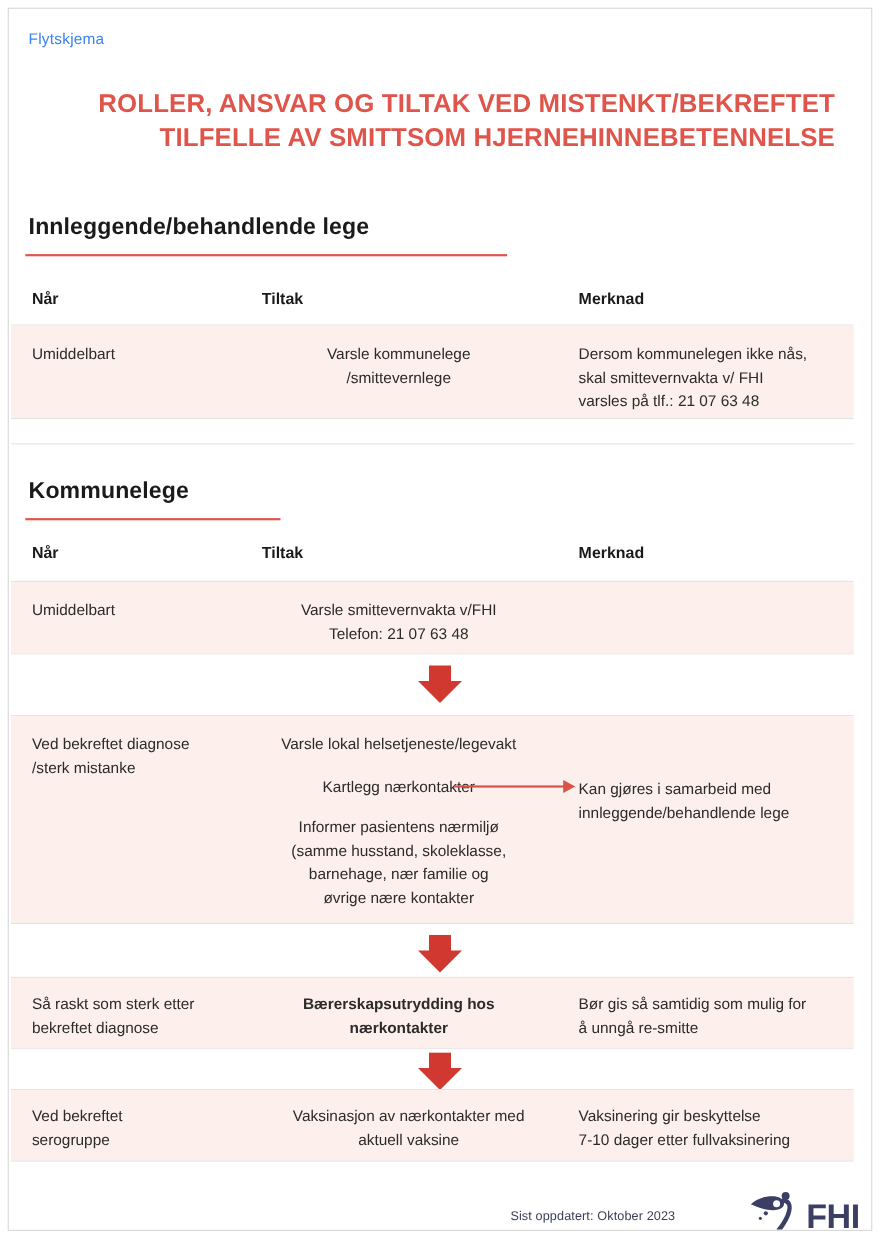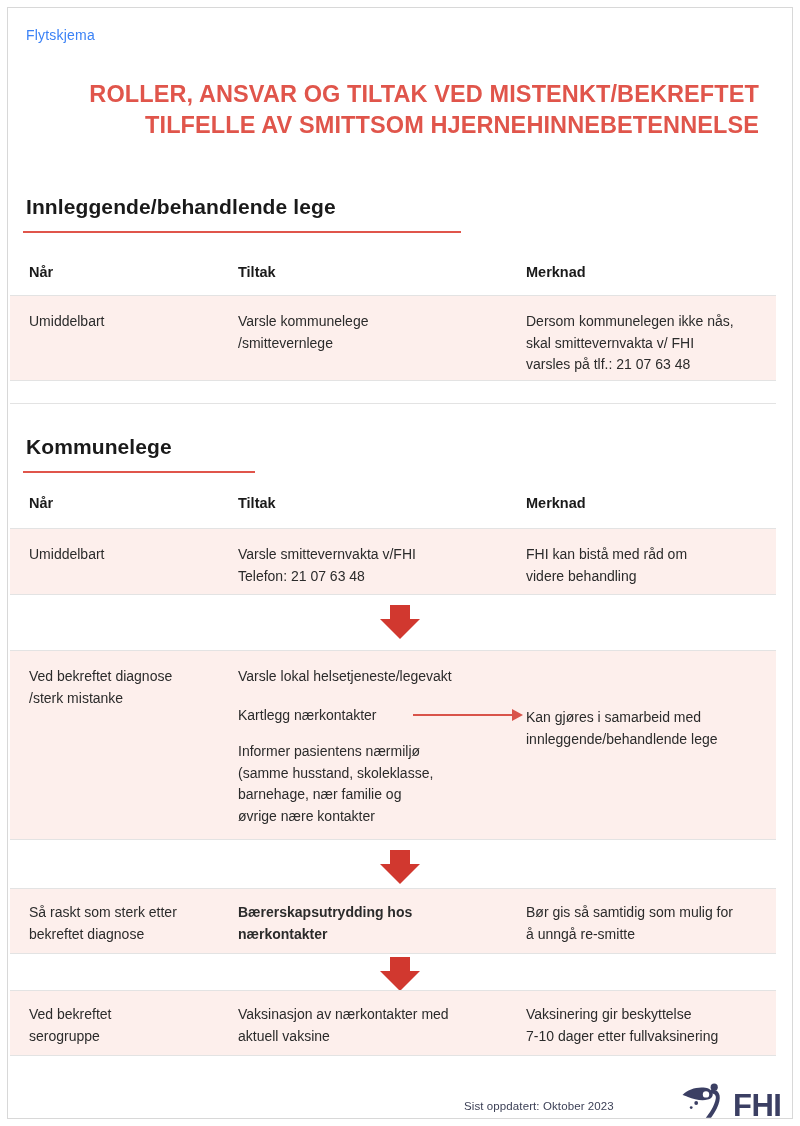--- a/index.html
+++ b/index.html
@@ -97,21 +97,21 @@
   .row.blank { background: #ffffff; }
 
   .cell {
     position: absolute;
     font-size: 14px;
     line-height: 1.55;
     color: #2b2b2b;
     white-space: pre-line;
   }
   .c1 { left: 20px;  width: 200px; }
-  .c2 { left: 229px; width: 285px; }
+  .c2 { left: 211px; width: 285px; text-align: center; }
   .c3 { left: 517px; width: 235px; }
 
   
   .arrow-down {
     position: absolute;
     width: 40px;
     height: 34px;
   }
   .arrow-down .shaft {
     position: absolute;
@@ -213,22 +213,20 @@
     <div class="col-head" style="left:20px; top:486px;">Når</div>
     <div class="col-head" style="left:229px; top:486px;">Tiltak</div>
     <div class="col-head" style="left:517px; top:486px;">Merknad</div>
 
     <div class="hrule" style="top:519px;"></div>
 
     <div class="row" style="top:520px; height:65px;"></div>
     <div class="cell c1" style="top:535px;">Umiddelbart</div>
     <div class="cell c2" style="top:535px;">Varsle smittevernvakta v/FHI
 Telefon: 21 07 63 48</div>
-    <div class="cell c3" style="top:535px;">FHI kan bistå med råd om
-videre behandling</div>
 
     <div class="hrule" style="top:585px;"></div>
 
     <div class="row blank" style="top:586px; height:55px;"></div>
     <div class="arrow-down" style="left:371px; top:596px;">
       <div class="shaft"></div>
       <div class="head"></div>
     </div>
 
     <div class="hrule" style="top:641px;"></div>
@@ -273,21 +271,21 @@
     <div class="arrow-down" style="left:371px; top:948px;">
       <div class="shaft"></div>
       <div class="head"></div>
     </div>
 
     <div class="hrule" style="top:981px;"></div>
 
     <div class="row" style="top:982px; height:64px;"></div>
     <div class="cell c1" style="top:995px;">Ved bekreftet
 serogruppe</div>
-    <div class="cell c2" style="top:995px;">Vaksinasjon av nærkontakter med
+    <div class="cell c2" style="top:995px;margin-left:9px;">Vaksinasjon av nærkontakter med
 aktuell vaksine</div>
     <div class="cell c3" style="top:995px;">Vaksinering gir beskyttelse
 7-10 dager etter fullvaksinering</div>
 
     <div class="hrule" style="top:1046px;"></div>
 
     <div class="updated" style="left:455px; top:1091px;">Sist oppdatert: Oktober 2023</div>
 
     <div class="logo" style="left:672px; top:1073px;">
       <span>

